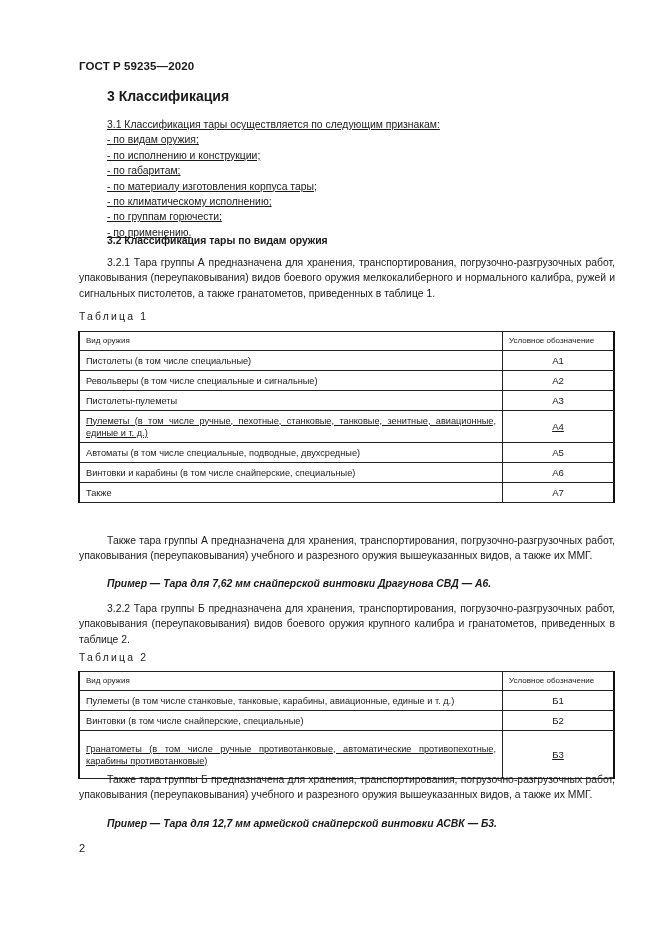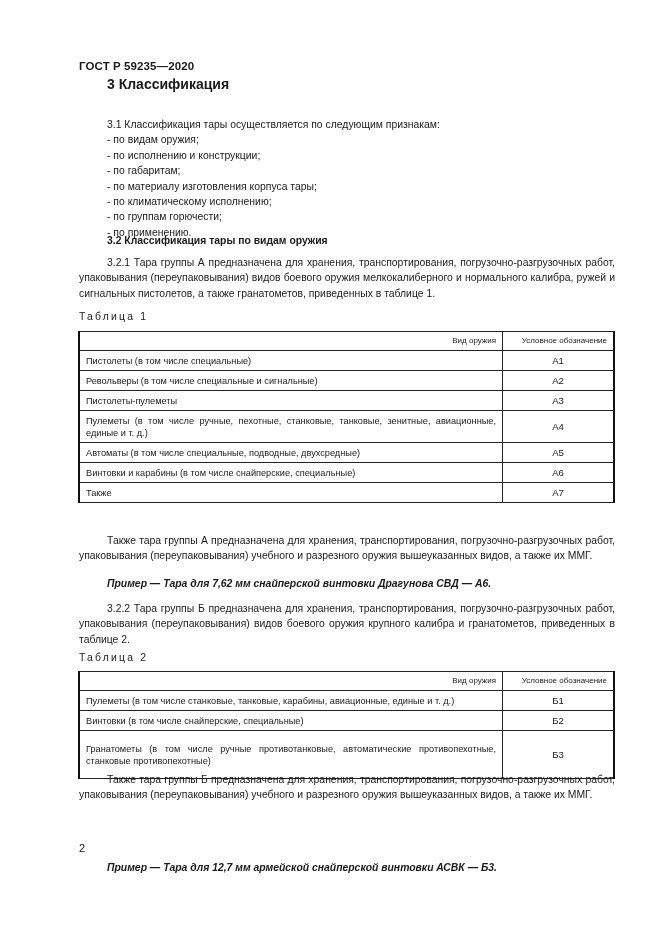--- a/index.html
+++ b/index.html
@@ -3,42 +3,42 @@
 <meta charset="utf-8">
 <style>
   html, body { margin: 0; padding: 0; background: #ffffff; }
   body {
     width: 661px; height: 935px; position: relative; overflow: hidden;
     font-family: "Liberation Sans", "DejaVu Sans", sans-serif;
     color: #1a1a1a;
   }
   .abs { position: absolute; }
   .doc-code { left: 79px; top: 60px; font-size: 11.5px; font-weight: bold; letter-spacing: 0.1px; }
-  .section-title { left: 107px; top: 76px; font-size: 14px; font-weight: bold; }
+  .section-title { left: 107px; top: 88px; font-size: 14px; font-weight: bold; }
   .p { font-size: 10.4px; line-height: 15.4px; }
   .list { left: 107px; top: 117px; }
-  .list div { white-space: nowrap; }
+  .list div { white-space: nowrap; text-decoration: underline; }
   .subhead { left: 107px; top: 235px; font-size: 10.4px; font-weight: bold; text-align: right; }
   .para { left: 79px; width: 536px; text-align: justify; }
   .para .ind { display: inline-block; width: 28px; }
   .tcap { left: 79px; font-size: 10.4px; letter-spacing: 2.2px; }
   table.t {
     position: absolute; left: 78px; width: 537px;
     border-collapse: collapse; font-size: 9.2px; color: #1a1a1a;
   }
   table.t td, table.t th {
     border: 1px solid #222; padding: 2px 6px; vertical-align: middle;
     line-height: 12px;
   }
-  table.t th { font-weight: normal; font-size: 8px; height: 14px; text-align: right; }
+  table.t th { font-weight: normal; font-size: 8px; height: 14px; text-align: left; }
   table.t td.code { text-align: center; width: 98px; font-size: 9.6px; }
   table.t th.codeh { width: 98px; }
   table.t td.name { text-align: justify; }
   table.t tr.r td { height: 15px; }
-  table.t tr.r2 td { height: 27px; }
+  table.t tr.r2 td { height: 27px; text-decoration: underline; }
   table.t td.top { vertical-align: top; padding-top: 18px; }
   table.t { border-left: 2px solid #111; border-right: 2px solid #111; }
   .example { left: 107px; font-size: 10.4px; font-weight: bold; font-style: italic; text-align: right; }
   .pagenum { left: 79px; top: 842px; font-size: 11px; }
 </style>
 </head>
 <body>
 
 <div class="abs doc-code">ГОСТ Р 59235—2020</div>
 
@@ -114,23 +114,23 @@
   </tr>
   <tr class="r">
     <td class="name">Пулеметы (в том числе станковые, танковые, карабины, авиационные, единые и т. д.)</td>
     <td class="code">Б1</td>
   </tr>
   <tr class="r">
     <td class="name">Винтовки (в том числе снайперские, специальные)</td>
     <td class="code">Б2</td>
   </tr>
   <tr class="r2">
-    <td class="name">Гранатометы (в том числе ручные противотанковые, автоматические противопехотные, станковые противопехотные)</td>
+    <td class="name">Гранатометы (в том числе ручные противотанковые, автоматические противопехотные, карабины противотанковые)</td>
     <td class="code top">Б3</td>
   </tr>
 </tbody>
   </table>
 
 <div class="abs p para" style="top:772px;"><span class="ind"></span><span>Также тара группы Б предназначена для хранения, транспортирования, погрузочно-разгрузочных работ, упаковывания (переупаковывания) учебного и разрезного оружия вышеуказанных видов, а также их ММГ.</span></div>
 
-<div class="abs example" style="top:818px;margin-top:44px;">Пример — Тара для 12,7 мм армейской снайперской винтовки АСВК — Б3.</div>
+<div class="abs example" style="top:818px;">Пример — Тара для 12,7 мм армейской снайперской винтовки АСВК — Б3.</div>
 
 <div class="abs pagenum">2</div>
 
 </body></html>

